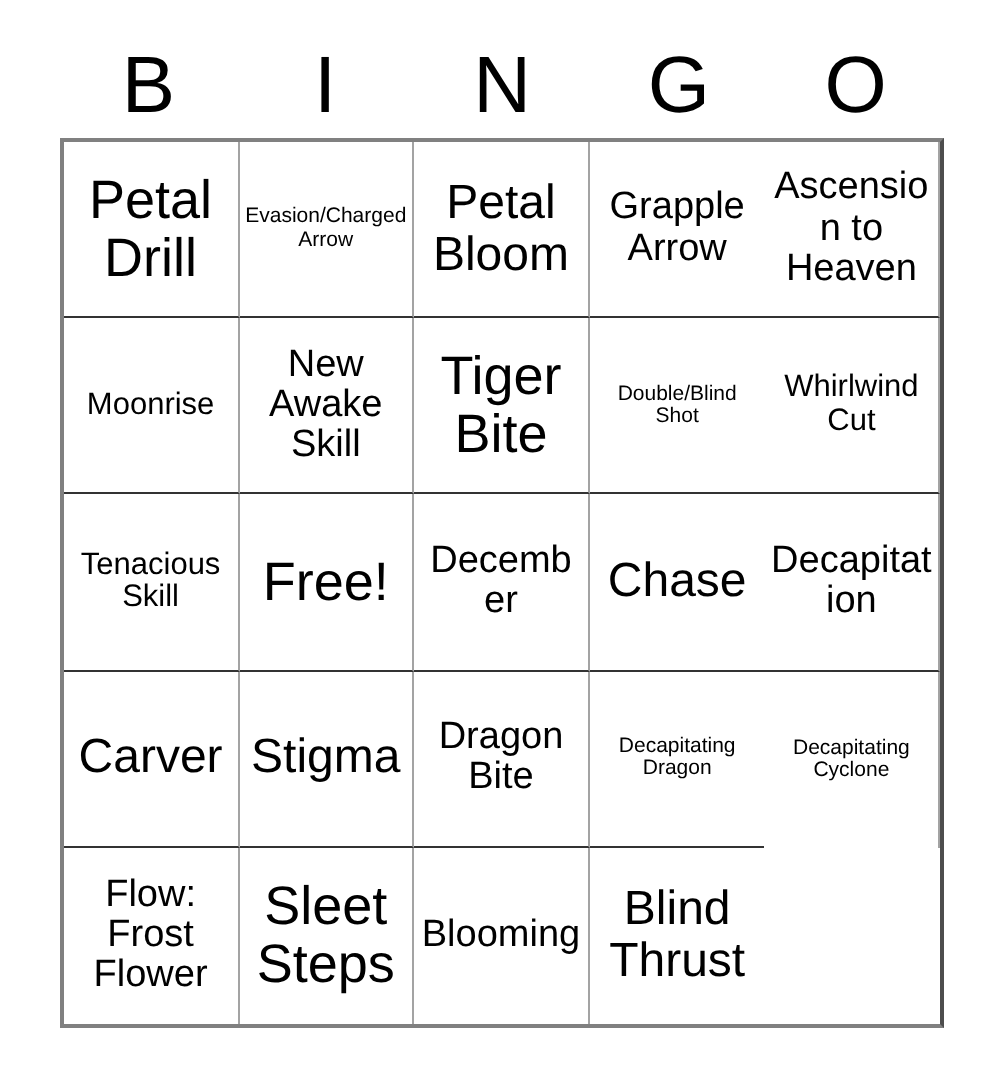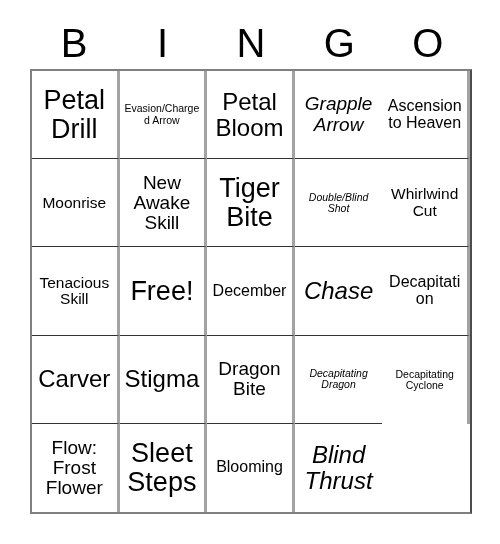--- a/index.html
+++ b/index.html
@@ -58,49 +58,49 @@
     border-bottom: 2px solid #808080;
     display: grid;
     grid-template-columns: repeat(5, 1fr);
     grid-template-rows: repeat(5, 1fr);
     background: #ffffff;
   }
 
   .cell {
     position: relative;
     box-sizing: border-box;
-    border-right: 3px solid #a3a3a3;
+    border-right: 1px solid #a3a3a3;
     border-bottom: 1px solid #333333;
     display: flex;
     align-items: center;
     justify-content: center;
     padding: 2px 3px;
     background: #ffffff;
     overflow: hidden;
   }
-  .cell.col-last { border-right: none; font-style: italic; }
+  .cell.col-last { border-right: none; }
   .cell.row-last { border-bottom: none; }
 
   .cell-text {
     display: block;
     width: 100%;
     text-align: center;
     line-height: 1.06;
     color: #000000;
     word-wrap: break-word;
     overflow-wrap: break-word;
     hyphens: none;
   }
 
   
   .fs-xl  { font-size: 27px; }
   .fs-lg  { font-size: 24px; }
   .fs-md  { font-size: 19px; }
   .fs-sm  { font-size: 15.5px; }
-  .fs-xs  { font-size: 16px; }
+  .fs-xs  { font-size: 19px; }
   .fs-xxs { font-size: 10.5px; }
 </style>
 </head>
 <body>
 
 <div id="card">
 
   <div id="header-row">
     <div class="header-letter">B</div>
     <div class="header-letter">I</div>

